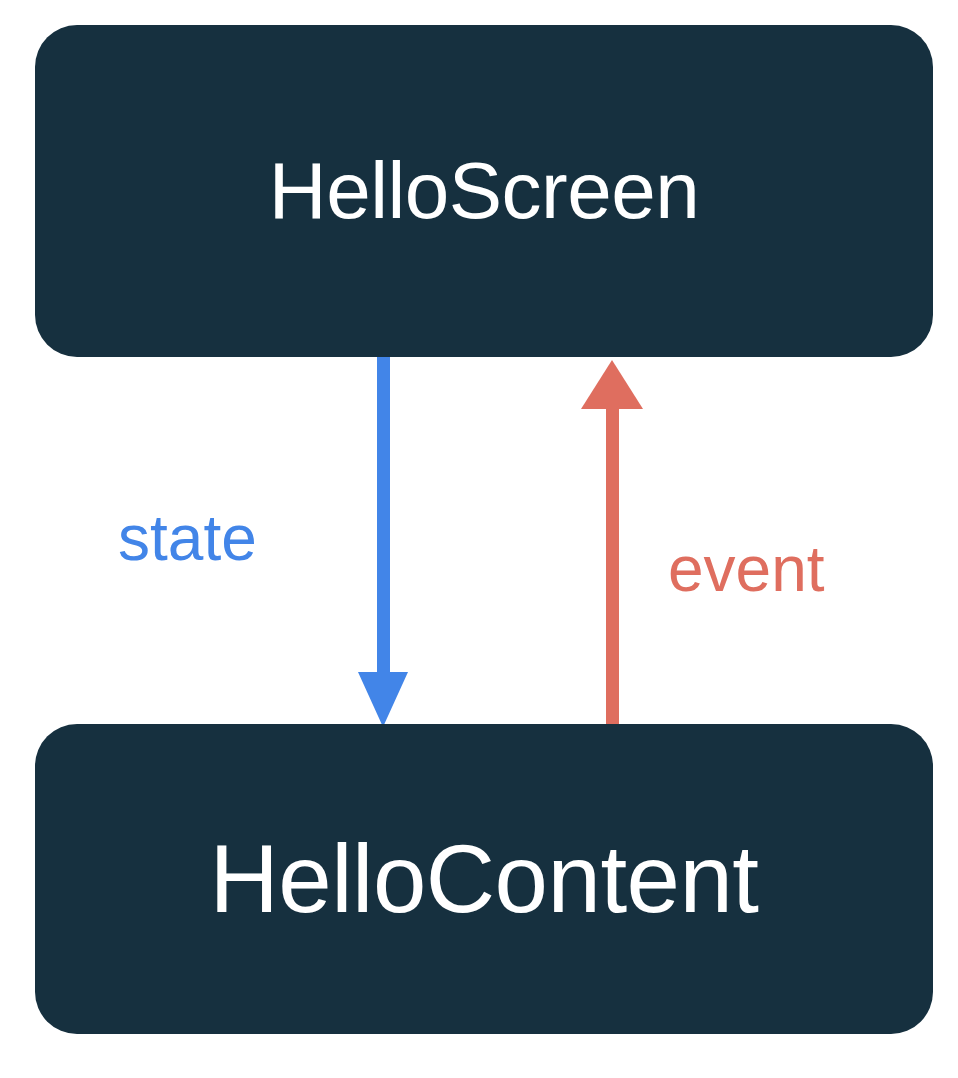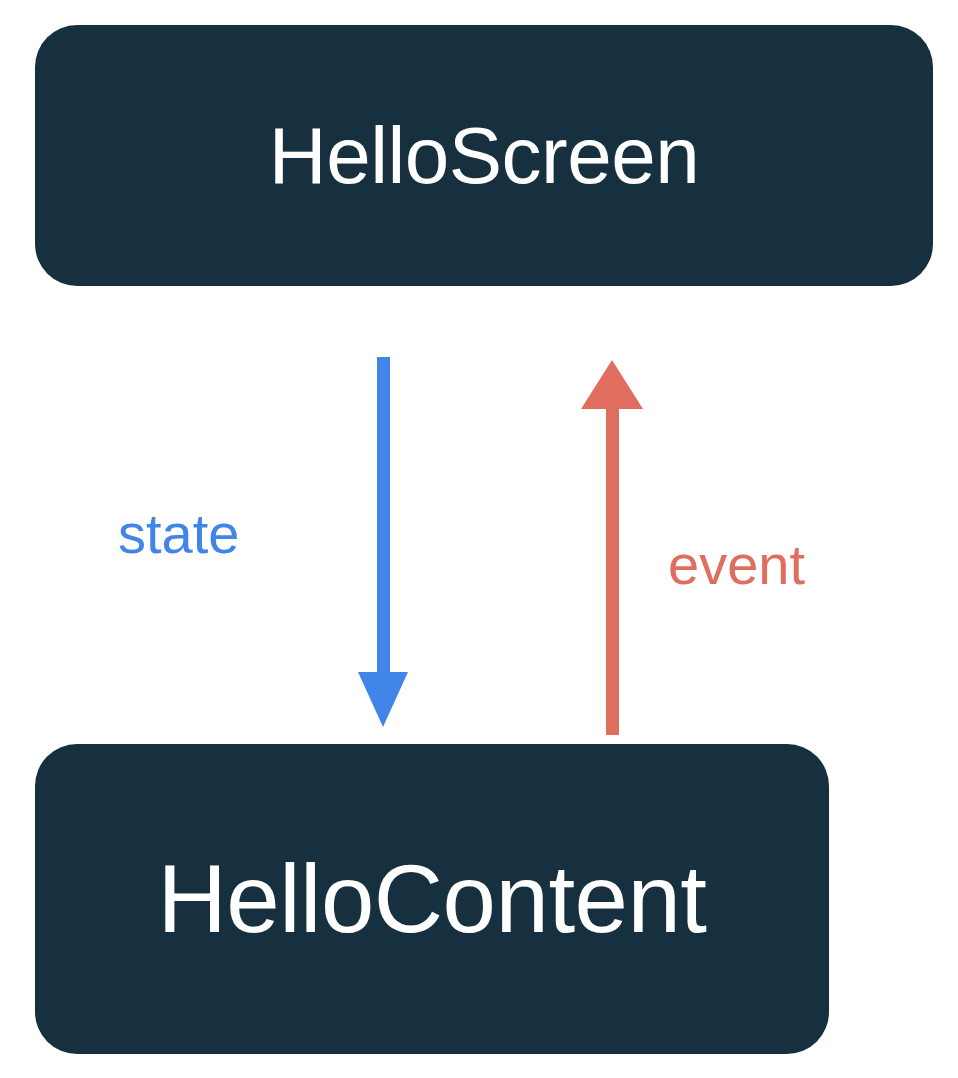--- a/index.html
+++ b/index.html
@@ -35,49 +35,49 @@
     font-weight: 400;
     letter-spacing: -0.5px;
     line-height: 1;
     white-space: nowrap;
   }
 
   #node-screen {
     left: 35px;
     top: 25px;
     width: 898px;
-    height: 261px;
+    height: 332px;
   }
   #node-screen .node-label { font-size: 80px; }
 
   #node-content {
     left: 35px;
-    top: 744px;
-    width: 794px;
+    top: 724px;
+    width: 898px;
     height: 310px;
     justify-content: center;
   }
   #node-content .node-label { font-size: 96px; }
 
   
   .arrow-svg {
     position: absolute;
     left: 0;
     top: 0;
     width: 958px;
     height: 1078px;
     pointer-events: none;
   }
 
   
   .edge-label {
     position: absolute;
     font-family: "Liberation Sans", sans-serif;
     font-weight: 400;
-    font-size: 56px;
+    font-size: 64px;
     line-height: 1;
     white-space: nowrap;
   }
   #label-state {
     left: 118px;
     top: 506px;
     color: #4285e8;
   }
   #label-event {
     left: 668px;

